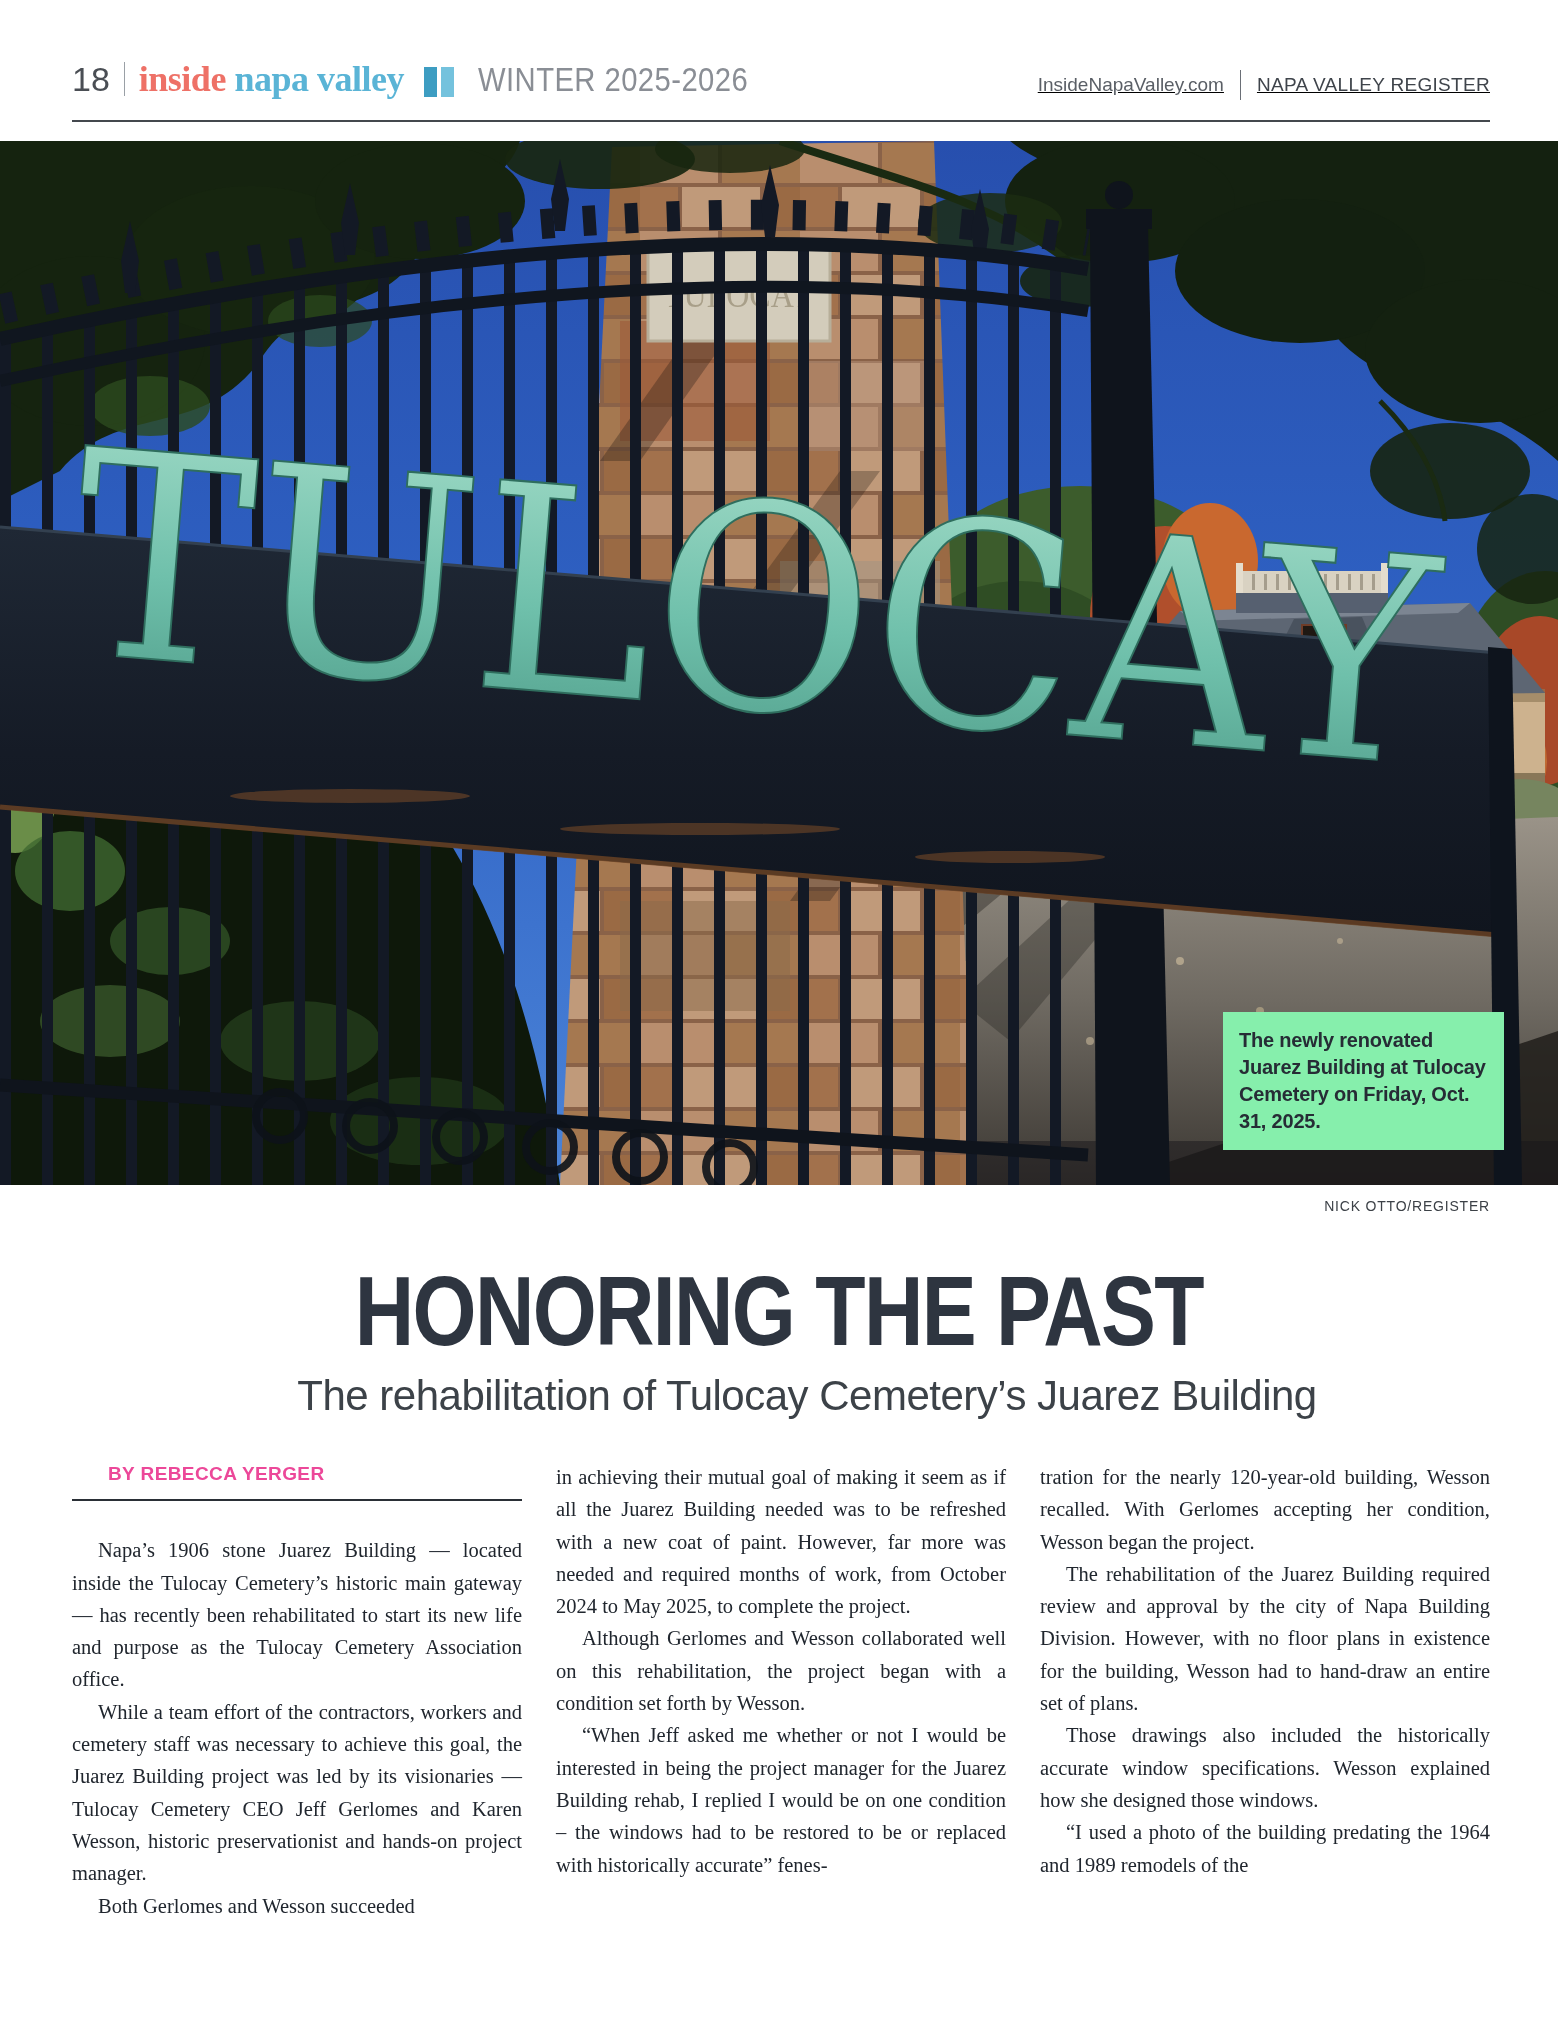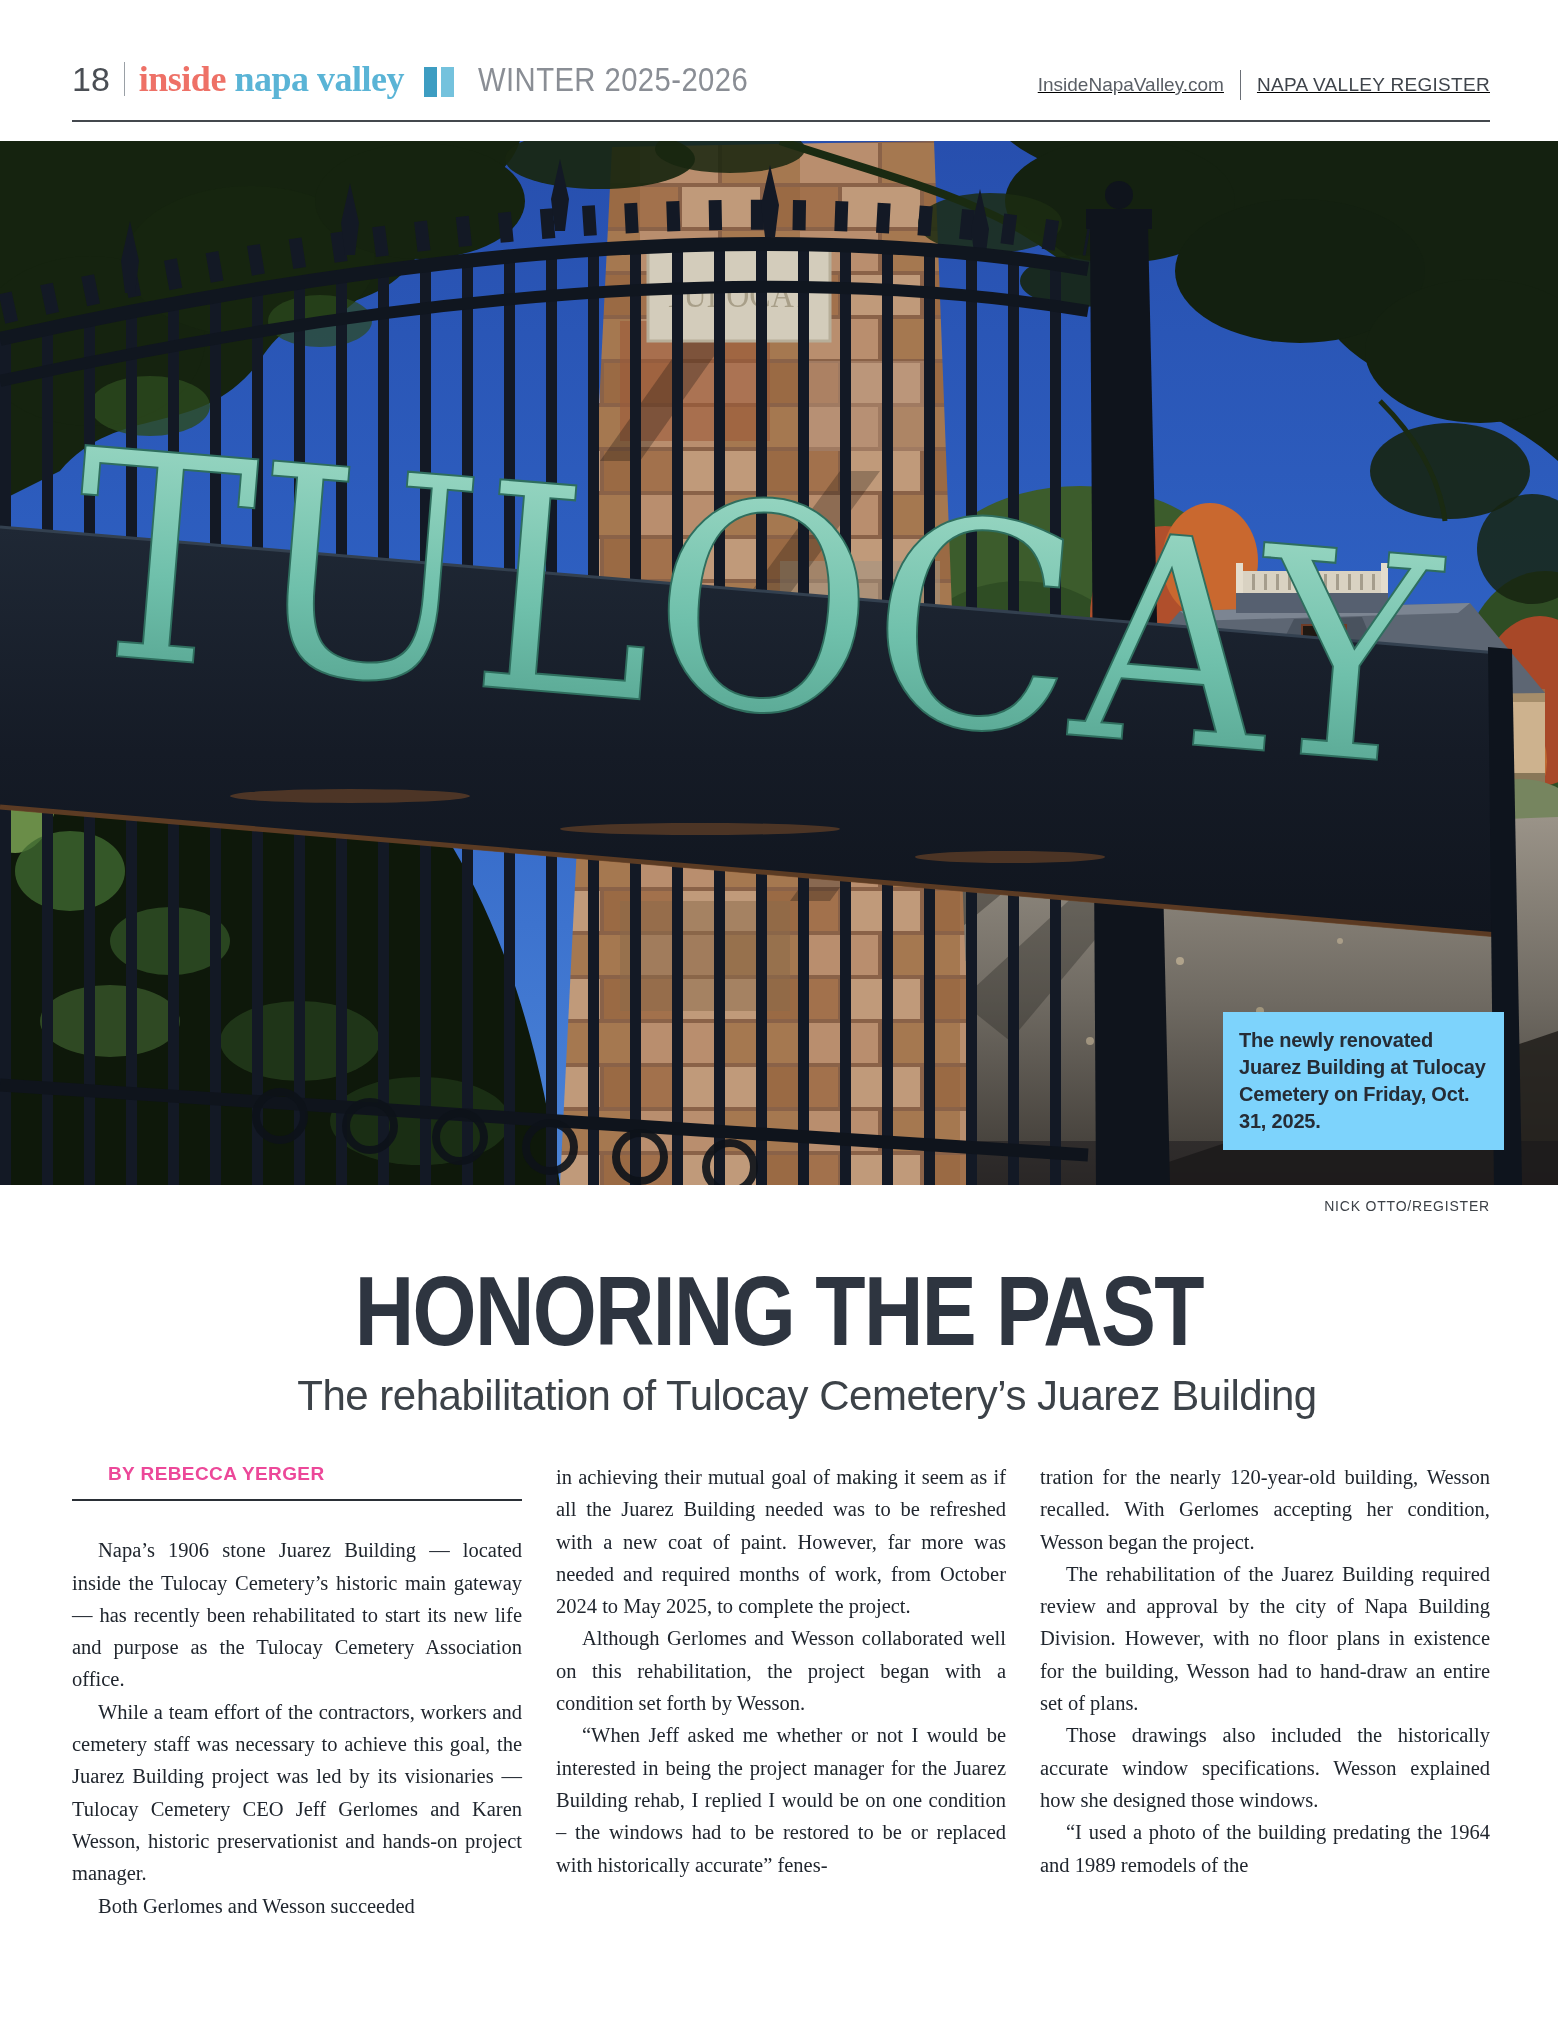--- a/index.html
+++ b/index.html
@@ -24,21 +24,21 @@
   .header-right{position:absolute;right:0;top:12px;display:flex;align-items:center;gap:16px;text-decoration:underline;}
   .site{font-size:19px;color:#5a5f66;}
   .vdiv{width:1px;height:30px;background:#6a6f76;}
   .masthead{font-size:19px;color:#3f444b;letter-spacing:0.3px;}
   .header-rule{position:absolute;left:72px;width:1418px;top:120px;height:2px;background:#44484e;}
   
   .photo{position:absolute;left:0;top:141px;width:1558px;height:1044px;background:#2a57b8;}
   .photo svg{display:block;}
   .caption-box{
     position:absolute;left:1223px;top:871px;width:249px;
-    background:#7dd3fc;padding:15px 16px;color:#262c35;
+    background:#86efac;padding:15px 16px;color:#262c35;
     font-weight:700;font-size:20px;line-height:27px;letter-spacing:-0.2px;
   }
   .credit{position:absolute;top:1198px;right:68px;font-size:14px;color:#3c4147;letter-spacing:0.8px;}
   
   .headline{position:absolute;left:0;width:1558px;top:1262px;text-align:center;}
   .headline span{display:inline-block;transform:scaleX(.84);transform-origin:center;
     font-size:98px;font-weight:800;color:#2e3540;letter-spacing:-2px;line-height:1;}
   .subheadline{position:absolute;left:0;width:1558px;top:1372px;text-align:center;
     font-size:42px;color:#3c4248;font-weight:400;letter-spacing:-0.5px;margin-left:28px;}
   

